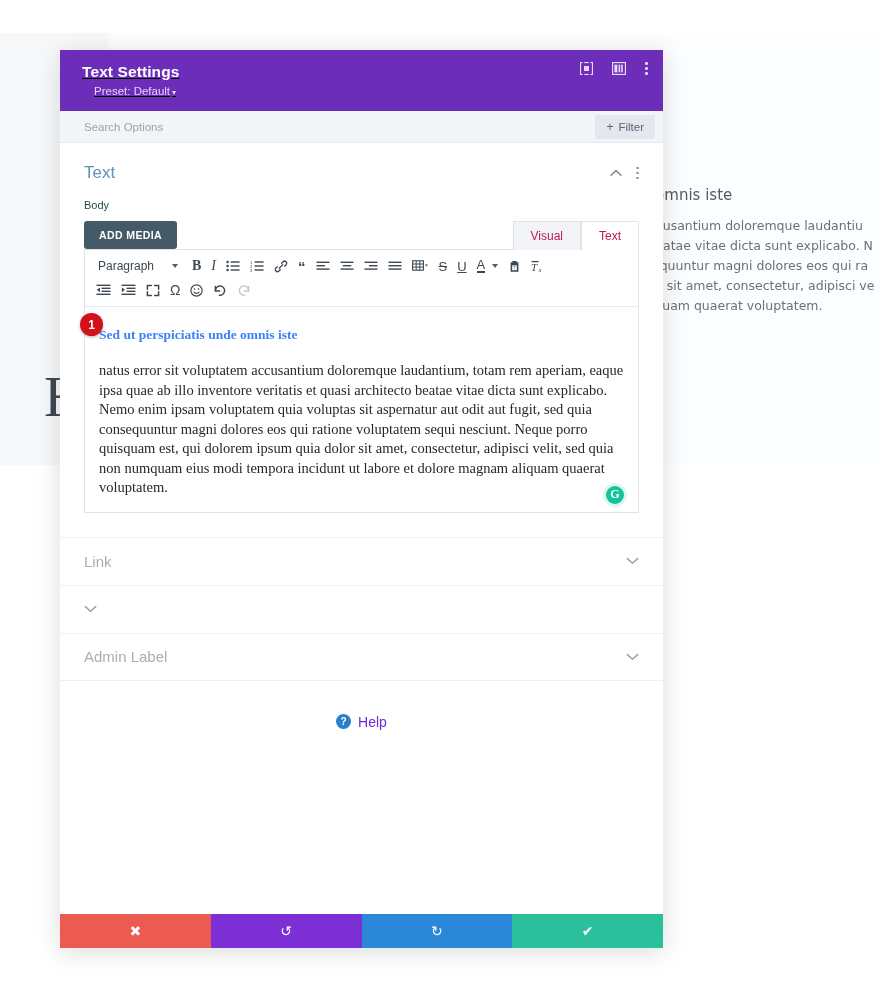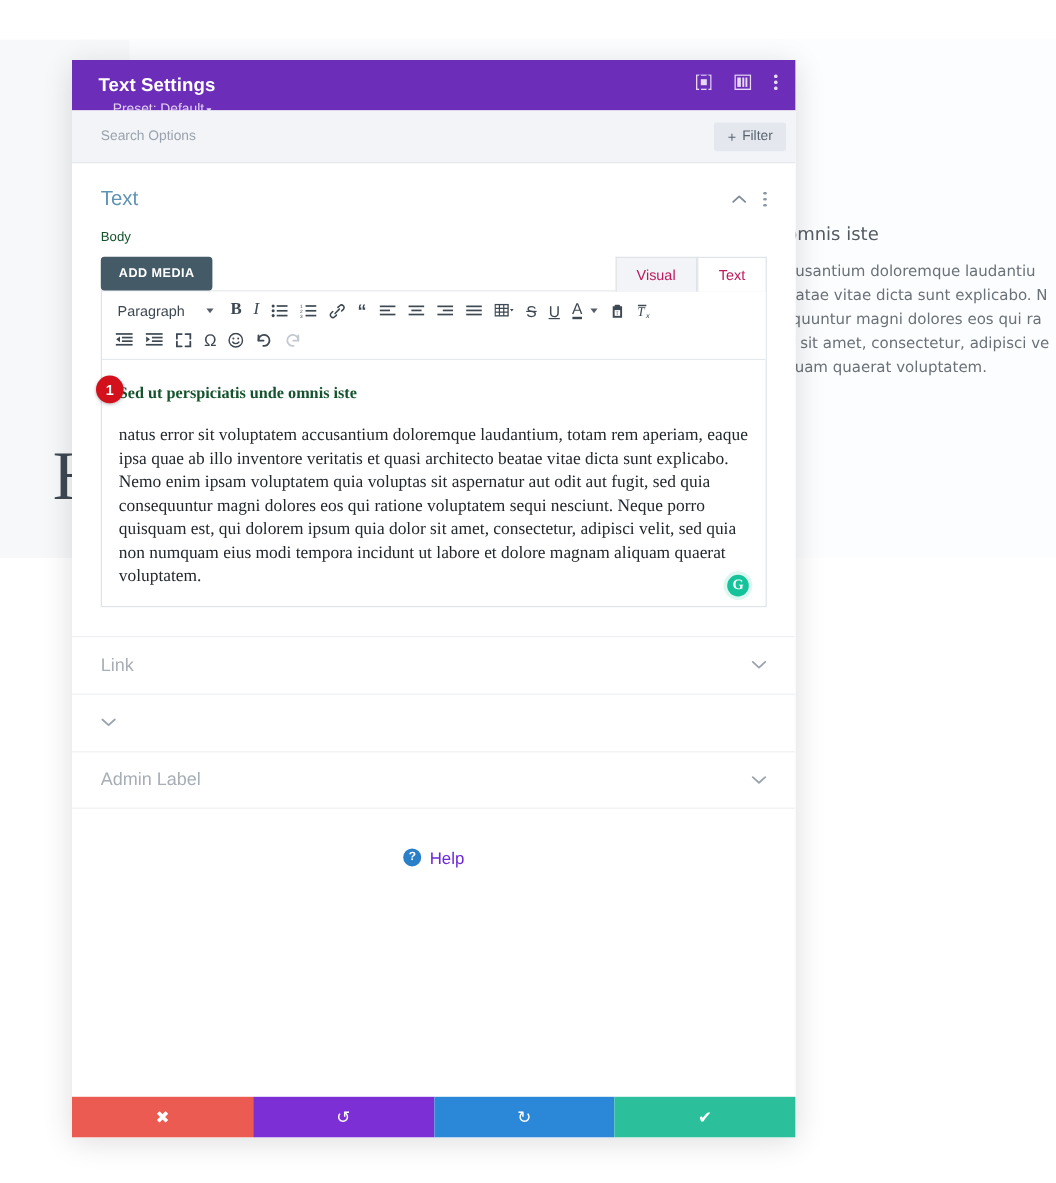--- a/index.html
+++ b/index.html
@@ -76,22 +76,23 @@
     display: flex;
     flex-direction: column;
     overflow: hidden;
   }
 
   
   .modal-header {
     background: #6c2eb9;
     padding: 13px 18px 11px 22px;
     position: relative;
-    height: 42px;
+    height: 61px;
     flex: 0 0 auto;
+    text-decoration: underline;
   }
   .modal-title {
     color: #ffffff;
     font-size: 15.5px;
     font-weight: bold;
     letter-spacing: 0.1px;
   }
   .modal-preset {
     color: #e3d2f5;
     font-size: 11.5px;
@@ -131,21 +132,21 @@
     display: flex;
     align-items: center;
     cursor: pointer;
     height: 100%;
   }
   .tab.active { background: #7a2fc4; }
 
   
   .search-bar {
     background: #f2f4f7;
-    height: 44px;
+    height: 32px;
     display: flex;
     align-items: center;
     padding: 0 8px 0 24px;
     border-bottom: 1px solid #e6e9ee;
     flex: 0 0 auto;
     position: relative;
   }
   .search-placeholder {
     color: #9aa3ad;
     font-size: 11.5px;
@@ -298,21 +299,21 @@
 
   .ed-content {
     padding: 20px 14px 14px 14px;
     position: relative;
     min-height: 185px;
   }
   .ed-h {
     font-family: "Liberation Serif", serif;
     font-weight: bold;
     font-size: 13.5px;
-    color: #14532d;
+    color: #3b82f6;
     margin-bottom: 18px;
   }
   .ed-p {
     font-family: "Liberation Serif", serif;
     font-size: 14.5px;
     line-height: 19.5px;
     color: #23282d;
   }
   .grammarly {
     position: absolute;

